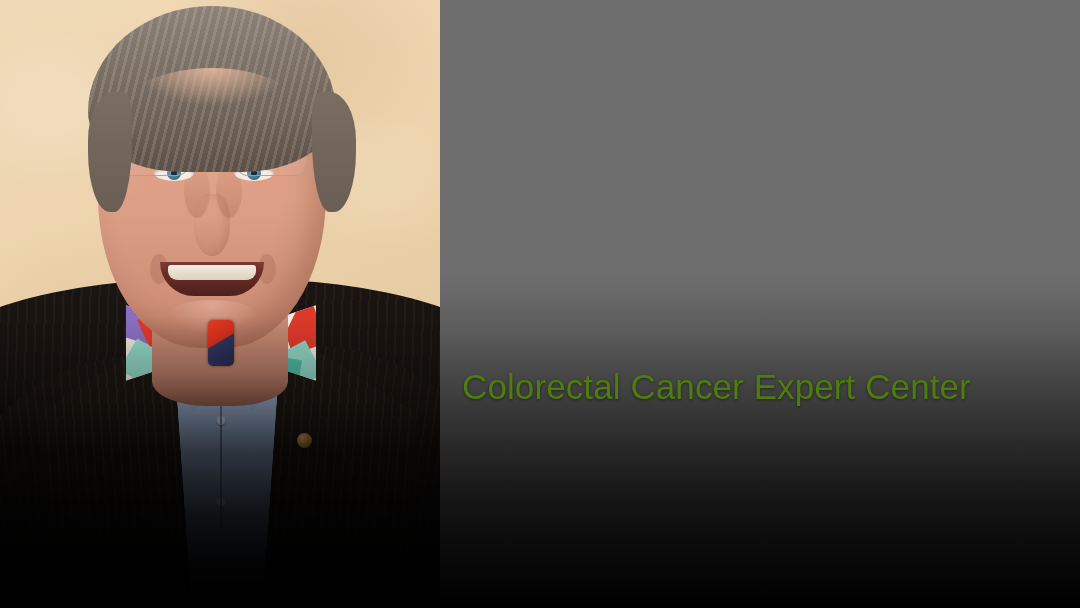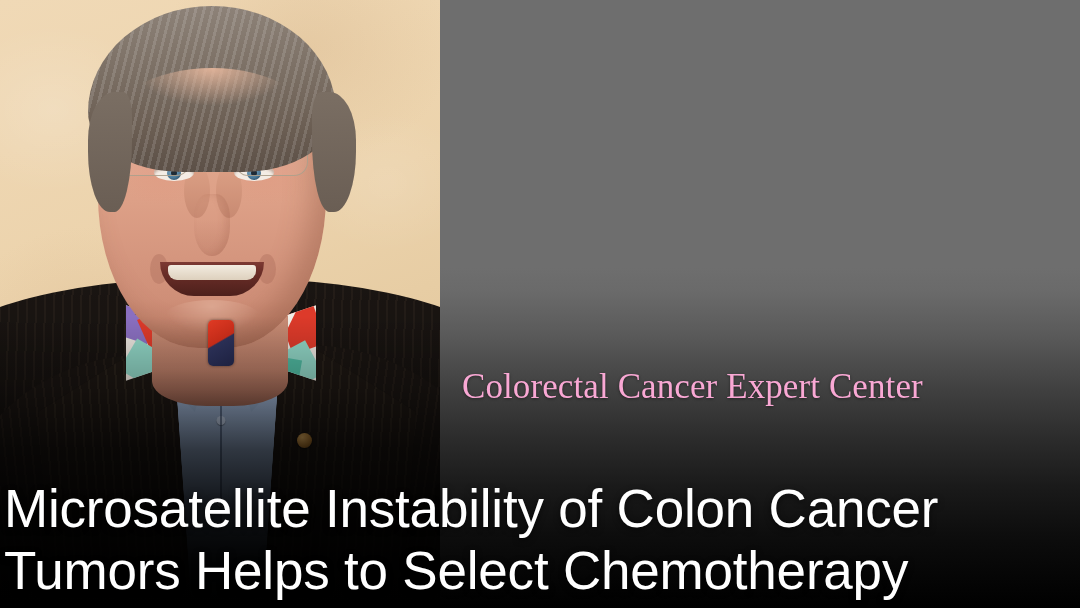--- a/index.html
+++ b/index.html
@@ -260,28 +260,27 @@
       rgba(0,0,0,.97) 93%,
       #000 100%);
     pointer-events:none;
   }
 
   
   .subtitle {
     position:absolute;
     left:462px; top:368px;
     width:600px;
-    color:#f9a8d4;
+    color:#4d7c0f;
     font-size:35px;
     font-weight:300;
     letter-spacing:.1px;
     line-height:1.1;
     white-space:nowrap;
     text-shadow:0 1px 3px rgba(0,0,0,.45);
-    font-family:Liberation Serif, serif;
   }
   .title-block {
     position:absolute;
     left:4px; bottom:6px;
     width:1072px;
   }
   .title-line {
     color:#ffffff;
     font-size:53px;
     font-weight:300;
@@ -372,18 +371,14 @@
 
     <div class="hair"></div>
     <div class="hair-side-l"></div>
     <div class="hair-side-r"></div>
 
     <div class="photo-shade"></div>
   </div>
 
   <div class="subtitle">Colorectal Cancer Expert Center</div>
 
-  <div class="title-block">
-    <div class="title-line">Microsatellite Instability of Colon Cancer</div>
-    <div class="title-line">Tumors Helps to Select Chemotherapy</div>
-  </div>
 
 </div>
 
 </body></html>

